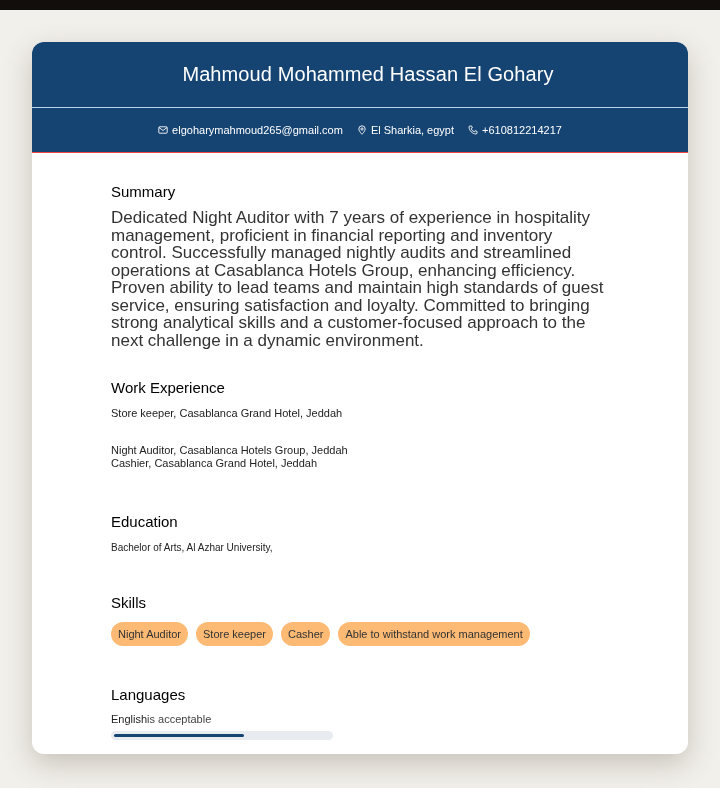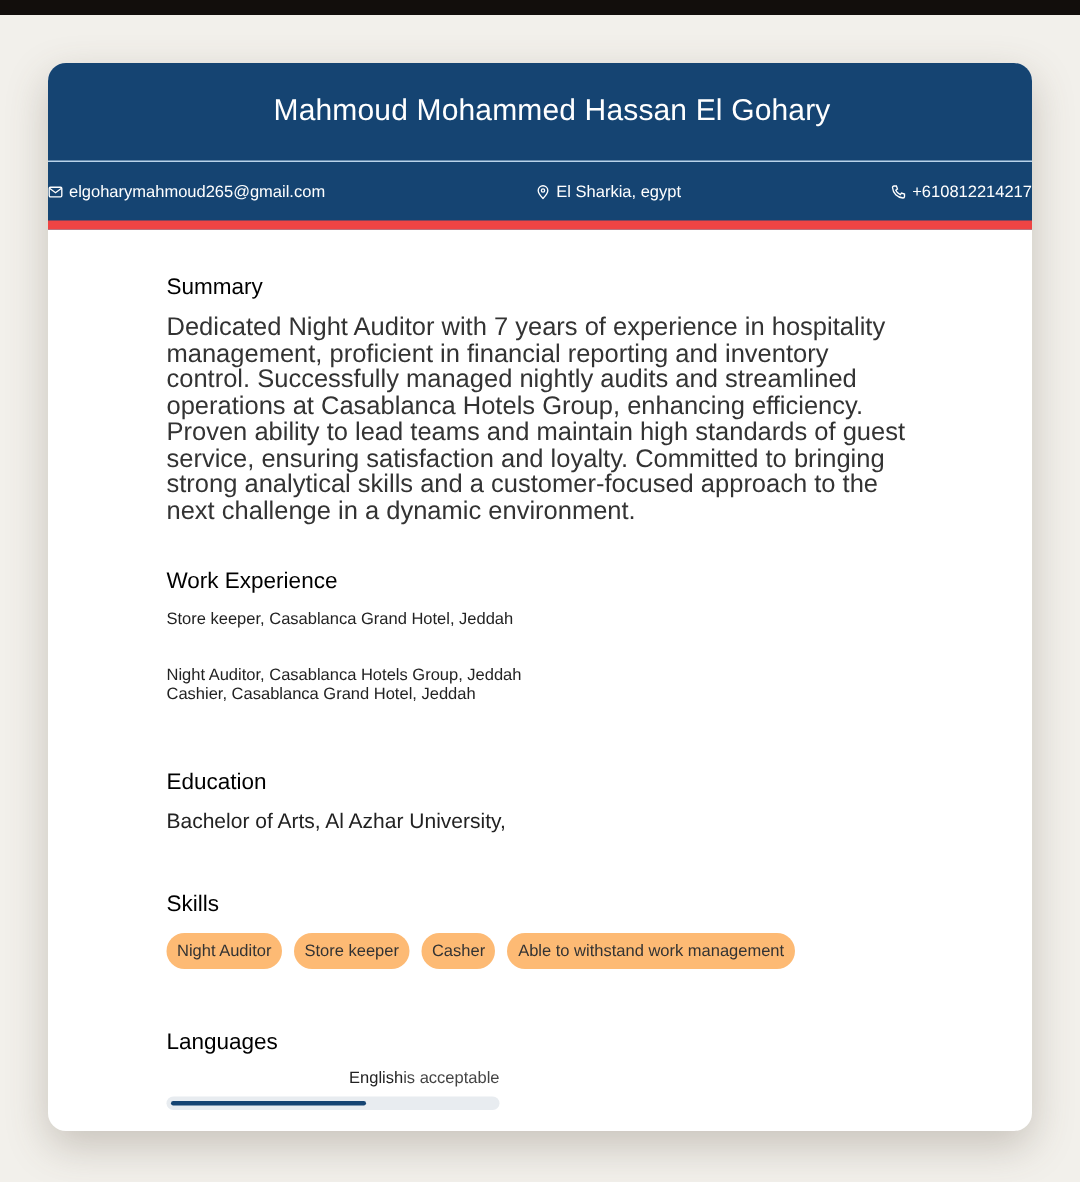--- a/index.html
+++ b/index.html
@@ -27,51 +27,51 @@
     display: flex; align-items: center; justify-content: center;
   }
   .header-name h1 {
     color: #ffffff; font-size: 20px; font-weight: normal; letter-spacing: 0.1px;
     font-family: "Liberation Sans", sans-serif;
     margin-left: 16px;
   }
   .contact-bar {
     height: 45px;
     background: #154472;
-    border-bottom: 6px solid #ef4444;
-    display: flex; align-items: center; justify-content: space-between;
+    border-bottom: 1px solid #ef4444;
+    display: flex; align-items: center; justify-content: center;
     gap: 14px;
     color: #ffffff; font-size: 11px;
   }
   .contact-item { display: flex; align-items: center; gap: 4px; }
   .contact-item svg { width: 10px; height: 10px; }
   .content { padding: 0 79px; }
   .section-title {
     color: #000000; font-size: 15px; font-weight: normal;
     margin-bottom: 11px;
   }
   .summary { padding-top: 30px; }
   .summary p {
     color: #333333; font-size: 17px; line-height: 17.5px;
     margin-top: -2px;
   }
   .work { padding-top: 30px; }
   .job { color: #222222; font-size: 11px; margin-bottom: 24px; line-height: 13px; }
   .education { padding-top: 19px; }
-  .edu { color: #222222; font-size: 14px; line-height: 13px; }
+  .edu { color: #222222; font-size: 10px; line-height: 13px; }
   .skills { padding-top: 40px; }
   .chips { display: flex; gap: 8px; flex-wrap: wrap; }
   .chip {
     background: #fdba74; color: #333333; font-size: 11px;
     padding: 6px 7px; border-radius: 12px; line-height: 12px;
   }
   .languages { padding-top: 40px; }
   .lang-row { display: flex; gap: 53px; }
   .lang { width: 222px; }
-  .lang-top { display: flex; justify-content: flex-end; font-size: 11px; color: #222222; margin-bottom: 6px; }
+  .lang-top { display: flex; justify-content: flex-start; font-size: 11px; color: #222222; margin-bottom: 6px; }
   .lang-top .lvl { color: #444444; }
   .track {
     height: 9px; background: #e8ecf0; border-radius: 5px;
     padding: 3px 3px; position: relative;
   }
   .fill { height: 3px; background: #154472; border-radius: 2px; }
 </style>
 </head>
 <body>
 

